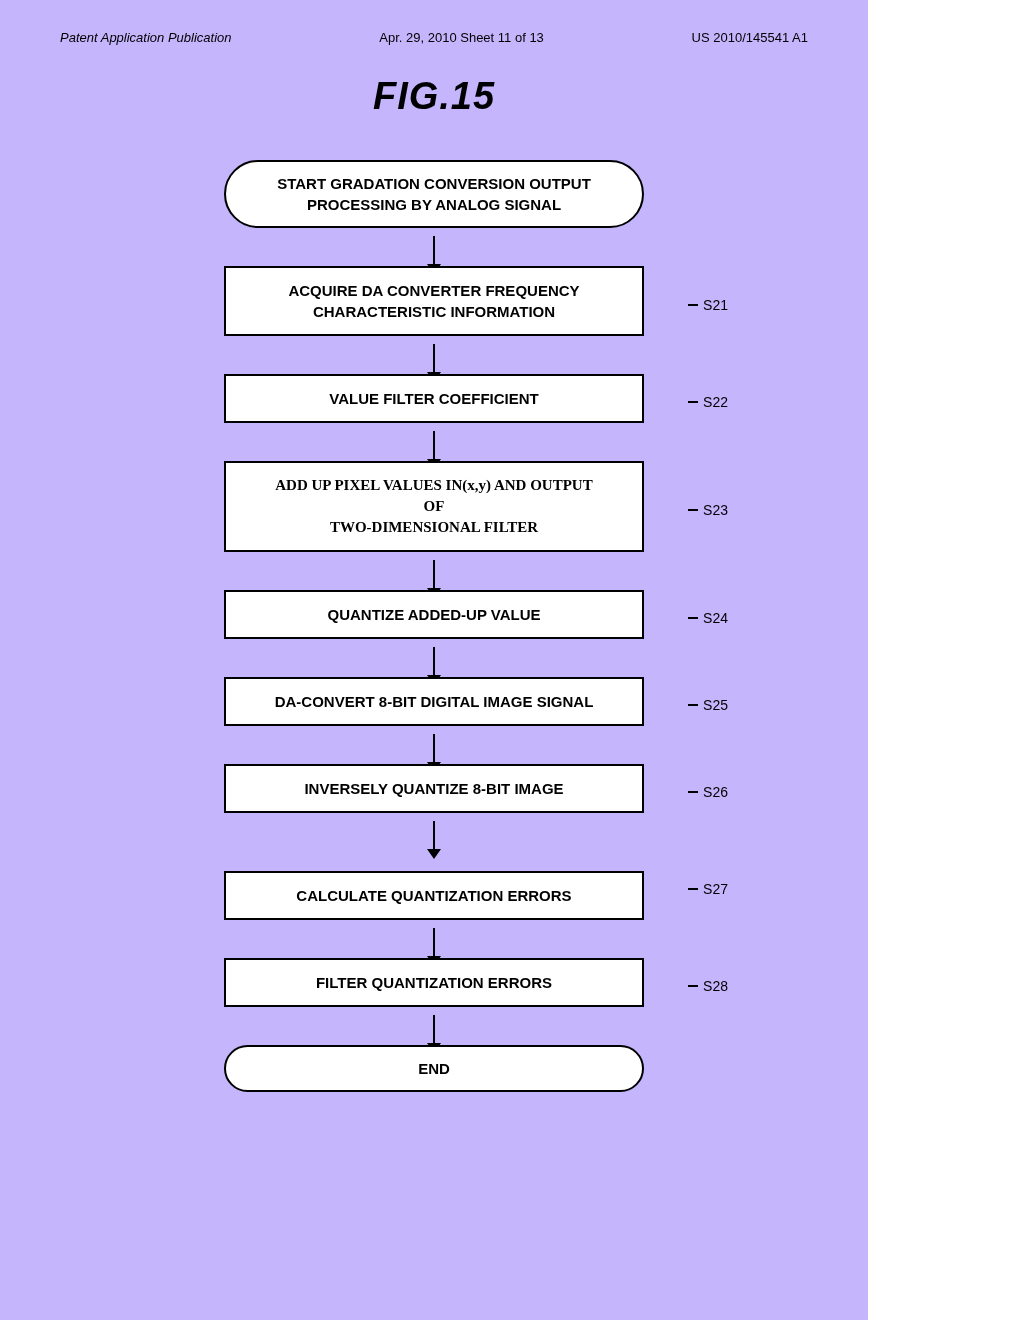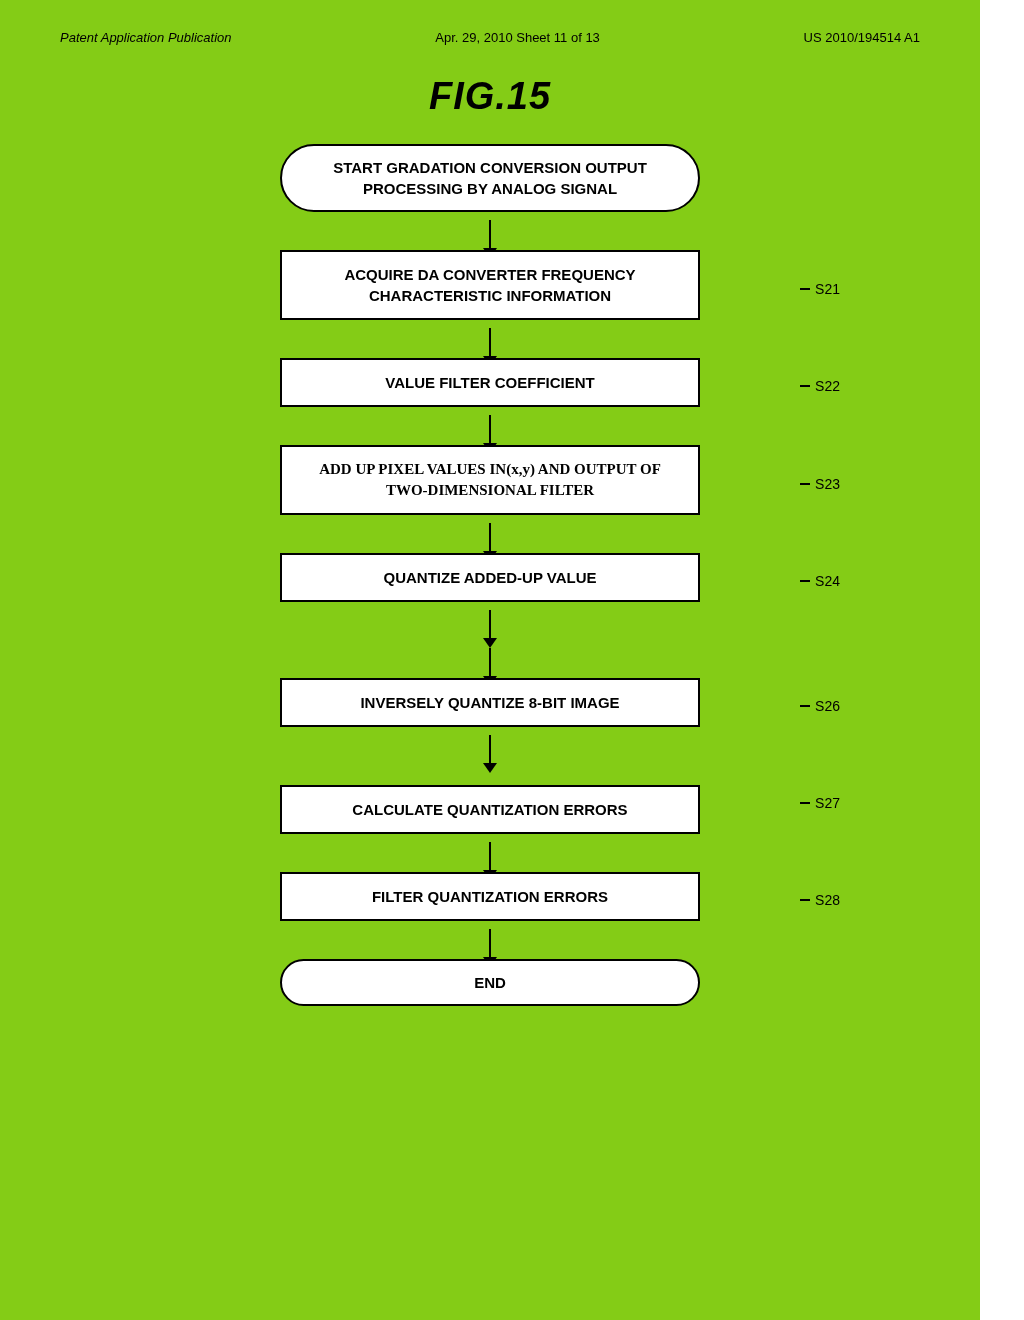--- a/index.html
+++ b/index.html
@@ -5,23 +5,23 @@
     * { box-sizing: border-box; margin: 0; padding: 0; }
     body {
       background: #fff;
       font-family: Arial, Helvetica, sans-serif;
       width: 1024px;
       min-height: 1320px;
       position: relative;
     }
 
     .page {
-      width: 980px;
+      width: 868px;
       min-height: 1320px;
-      background: #84cc16;
+      background: #c4b5fd;
       padding: 30px 60px;
     }
 
     .header {
       display: flex;
       justify-content: space-between;
       align-items: center;
       font-size: 13px;
       margin-bottom: 30px;
       color: #000;
@@ -29,21 +29,21 @@
 
     .header-left { font-style: italic; }
     .header-center { font-size: 13px; }
     .header-right { font-size: 13px; }
 
     .fig-title {
       text-align: center;
       font-size: 38px;
       font-style: italic;
       font-weight: bold;
-      margin-bottom: 26px;
+      margin-bottom: 42px;
       letter-spacing: 1px;
     }
 
     .flowchart {
       display: flex;
       flex-direction: column;
       align-items: center;
       gap: 0;
     }
 
@@ -63,21 +63,21 @@
       font-size: 15px;
       font-weight: bold;
       width: 420px;
       background: #fff;
       line-height: 1.4;
     }
 
     .box-rect {
       border: 2px solid #000;
       border-radius: 0;
-      padding: 12px 30px;
+      padding: 12px 40px;
       text-align: center;
       font-size: 15px;
       font-weight: bold;
       width: 420px;
       background: #fff;
       line-height: 1.4;
     }
 
     .step-label {
       position: absolute;
@@ -126,21 +126,21 @@
       justify-content: flex-end;
     }
   </style>
 </head>
 <body>
 
 <div class="page">
   <div class="header">
     <span class="header-left">Patent Application Publication</span>
     <span class="header-center">Apr. 29, 2010  Sheet 11 of 13</span>
-    <span class="header-right">US 2010/194514 A1</span>
+    <span class="header-right">US 2010/145541 A1</span>
   </div>
 
   <div class="fig-title">FIG.15</div>
 
   <div class="flowchart" id="flowchart">
   <div class="node-row">
         <div class="box-rounded" style="white-space: pre-line;">START GRADATION CONVERSION OUTPUT
 PROCESSING BY ANALOG SIGNAL</div>
       </div>
       <div class="arrow-spacer">
@@ -169,20 +169,24 @@
       <div class="arrow-spacer">
         <div class="arrow-down"></div>
       </div>
       <div class="node-row">
         <div class="box-rect" style="white-space: pre-line;">QUANTIZE ADDED-UP VALUE</div>
         <div class="step-label">S24</div>
       </div>
       <div class="arrow-spacer">
         <div class="arrow-down"></div>
       </div>
+      <div class="node-row">
+        <div class="box-rect" style="white-space: pre-line;">DA-CONVERT 8-BIT DIGITAL IMAGE SIGNAL</div>
+        <div class="step-label">S25</div>
+      </div>
       <div class="arrow-spacer">
         <div class="arrow-down"></div>
       </div>
       <div class="node-row">
         <div class="box-rect" style="white-space: pre-line;">INVERSELY QUANTIZE 8-BIT IMAGE</div>
         <div class="step-label">S26</div>
       </div>
       <div class="arrow-spacer">
         <div class="arrow-down"></div>
       </div>

